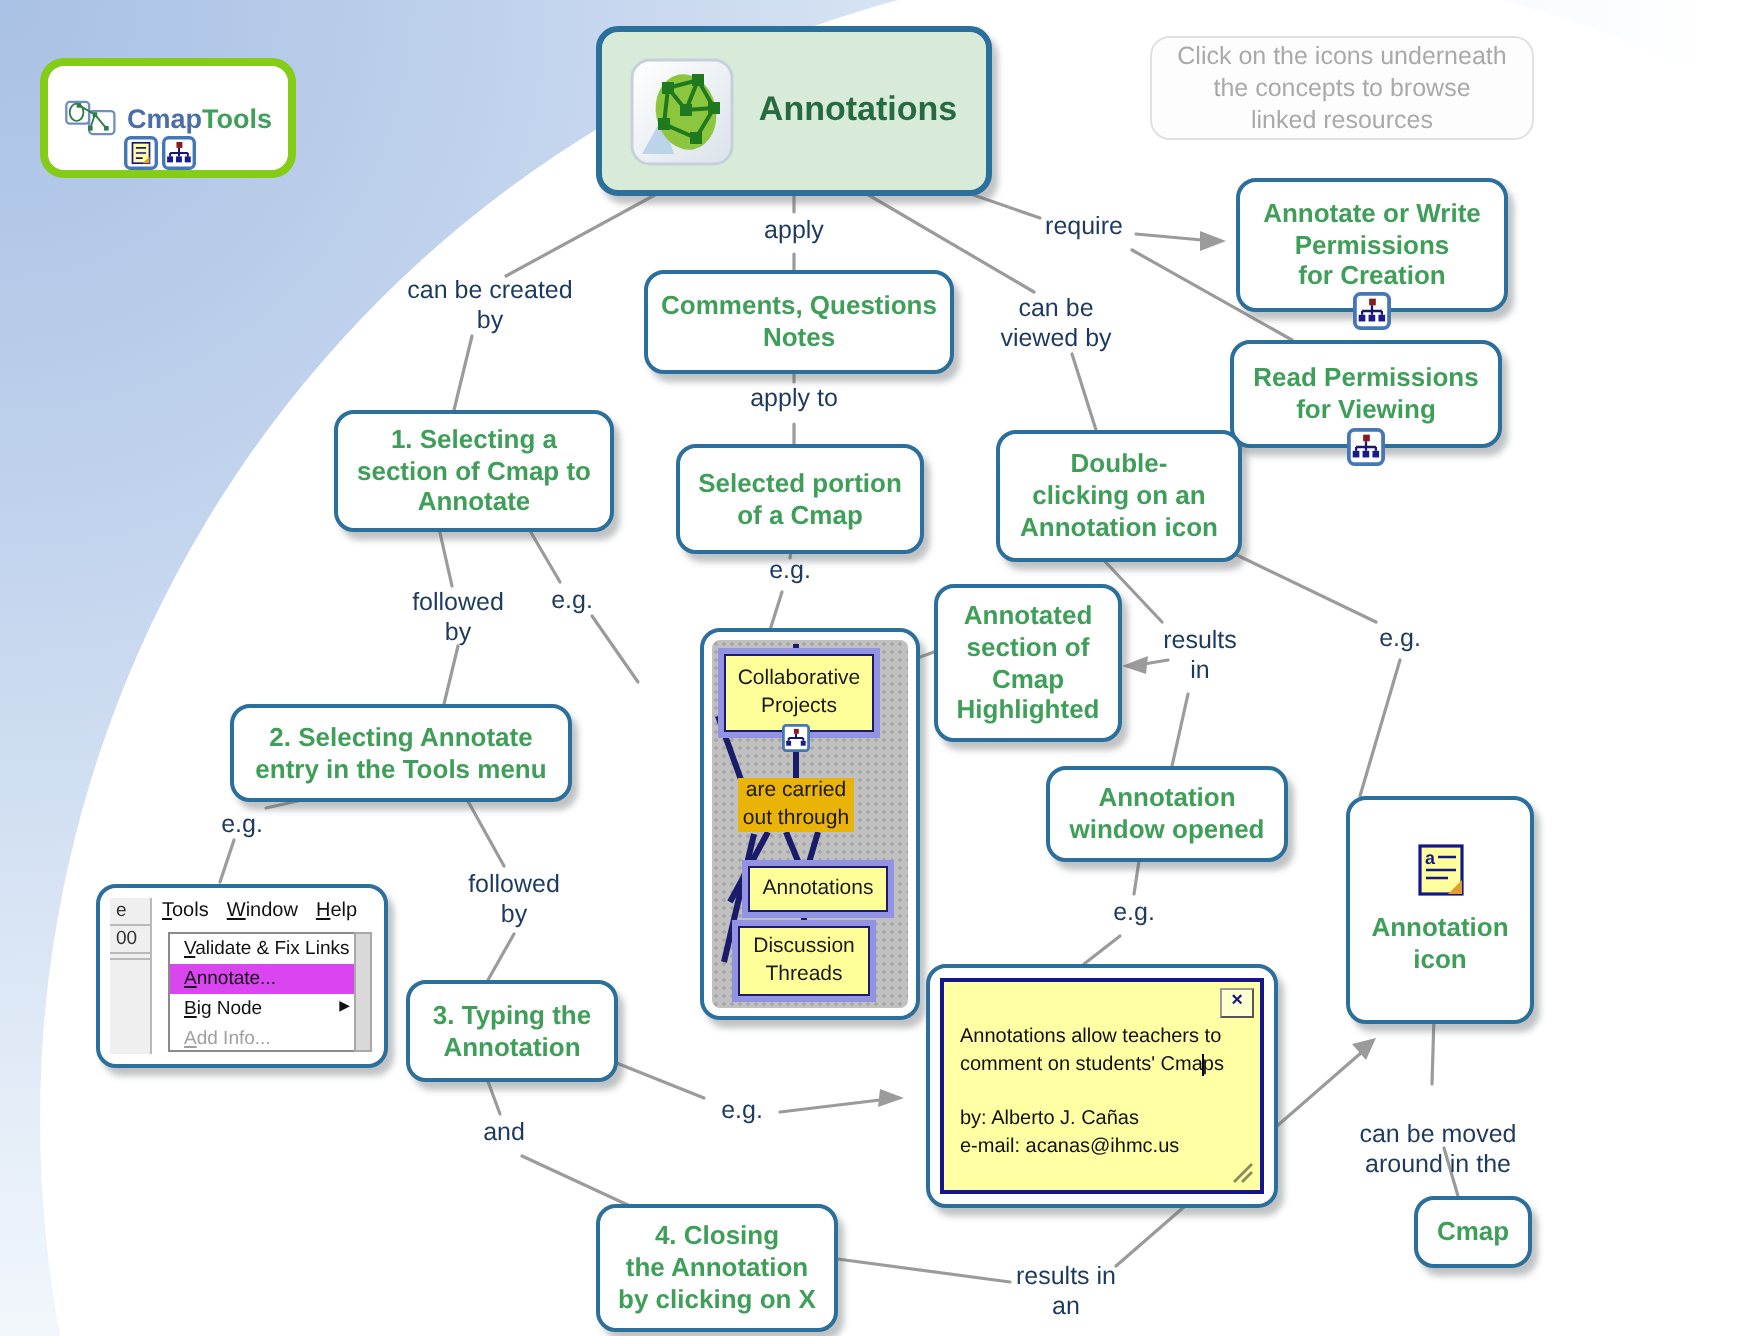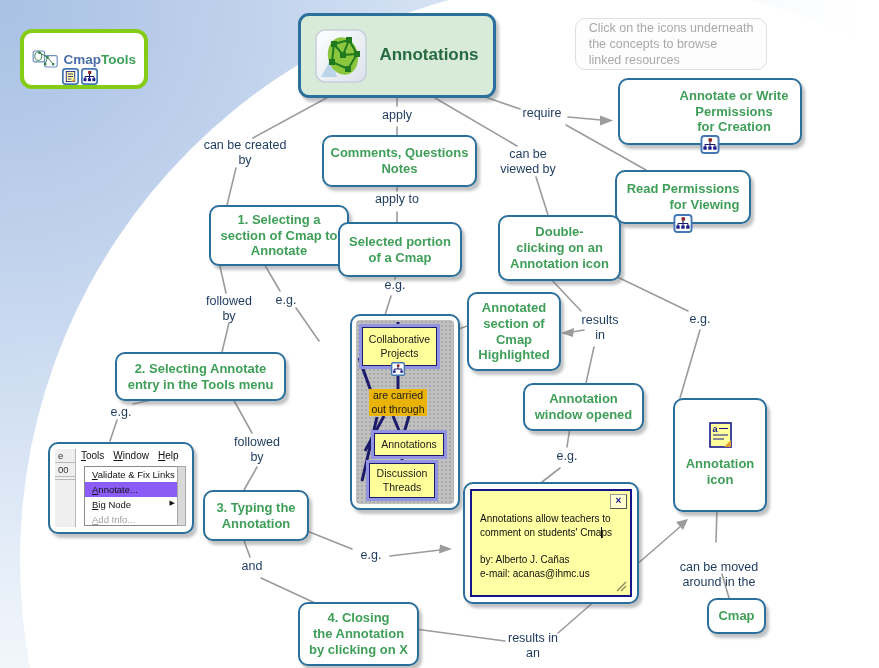--- a/index.html
+++ b/index.html
@@ -12,21 +12,21 @@
   svg.lines{position:absolute;left:0;top:0;z-index:2;}
   .concept{position:absolute;z-index:3;background:#fff;border:2px solid #2b6f9c;
     border-radius:10px;box-shadow:3px 4px 3px rgba(90,95,100,.38);
     color:#3f9f58;font-weight:bold;font-size:13px;line-height:1.22;text-align:center;
     display:flex;align-items:center;justify-content:center;white-space:pre-line;}
   .root-box{background:#d8ead8;border-width:3px;border-radius:11px;
     color:#266a40;font-size:17px;gap:12px;}
   .link-label{position:absolute;z-index:3;color:#1d3a5e;font-size:12.5px;
     line-height:1.22;text-align:center;white-space:pre-line;}
   .instruction{position:absolute;z-index:3;border:1px solid #e0e0e0;border-radius:10px;
-    background:#fdfdfd;color:#a9a9a9;font-size:12.5px;line-height:1.3;
+    background:#fdfdfd;color:#a9a9a9;font-size:12.5px;line-height:1.3;text-align:center;
     display:flex;align-items:center;justify-content:center;white-space:pre-line;}
   .logo-box{position:absolute;z-index:3;background:#fff;border:4px solid #84cc16;
     border-radius:12px;display:flex;align-items:center;padding:4px 8px;}
   .logo-text{font-size:13.5px;font-weight:bold;margin-left:4px;}
   .logo-text .c1{color:#4a6fa8;}
   .logo-text .c2{color:#3fa05a;}
   .res-icon{position:absolute;left:50%;bottom:-11px;transform:translateX(-50%);
     line-height:0;z-index:4;}
   .tall-box{flex-direction:column;gap:8px;}
   
@@ -44,21 +44,21 @@
   .menu-node{position:absolute;z-index:3;background:#fff;border:2px solid #2b6f9c;
     border-radius:10px;box-shadow:3px 4px 3px rgba(90,95,100,.38);font-size:10px;color:#111;}
   .menu-edge{position:absolute;left:5px;top:5px;width:20px;bottom:5px;
     background:#efefef;border-right:1px solid #b9b9b9;font-size:9.5px;color:#333;}
   .menu-edge .cell{border-bottom:1px solid #b9b9b9;padding:1px 3px;}
   .menu-bar{position:absolute;left:31px;top:6px;display:flex;gap:9px;font-size:10px;}
   .menukey::first-letter{text-decoration:underline;}
   .menu-drop{position:absolute;left:34px;top:22px;right:13px;bottom:6px;
     background:#fff;border:1px solid #8a8a8a;font-size:9.5px;}
   .menu-item{padding:2px 2px 2px 7px;position:relative;white-space:nowrap;}
-  .menu-item.hl{background:#8b5cf6;}
+  .menu-item.hl{background:#d946ef;}
   .menu-item.dis{color:#a0a0a0;}
   .menu-arrow{position:absolute;right:3px;top:2px;font-size:7px;}
   .menu-scroll{position:absolute;right:6px;top:22px;bottom:6px;width:7px;
     background:#d9d9d9;border:1px solid #a8a8a8;}
   
   .note-node{position:absolute;z-index:3;background:#fff;border:2px solid #2b6f9c;
     border-radius:10px;box-shadow:3px 4px 3px rgba(90,95,100,.38);}
   .note-inner{position:absolute;inset:5px;background:#ffffa3;border:2px solid #16168c;}
   .note-close{position:absolute;right:3px;top:3px;width:15px;height:13px;background:#ffffcf;
     border:1px solid #999;border-right-color:#555;border-bottom-color:#555;
@@ -180,45 +180,45 @@
       <rect x="14" y="30" width="6" height="6" fill="#1f7a1f"></rect>
         <rect x="25" y="23" width="6" height="6" fill="#1f7a1f"></rect>
     </svg>
     <span>Annotations</span>
   </div>
 
   <div class="instruction" style="left:575px;top:18px;width:190px;height:50px;">Click on the icons underneath
 the concepts to browse
 linked resources</div>
 
-  <div class="concept" style="left:167px;top:205px;width:136px;height:57px;margin-left:42px;">1. Selecting a
+  <div class="concept" style="left:167px;top:205px;width:136px;height:57px;">1. Selecting a
 section of Cmap to
 Annotate</div>
   <div class="concept" style="left:322px;top:135px;width:151px;height:48px;">Comments, Questions
 Notes</div>
   <div class="concept" style="left:338px;top:222px;width:120px;height:51px;">Selected portion
 of a Cmap</div>
 
-  <div class="concept" style="left:618px;top:78px;width:132px;height:63px;padding-left:48px;">
+  <div class="concept" style="left:618px;top:89px;width:132px;height:63px;">
     <span>Annotate or Write
 Permissions
 for Creation</span>
     <span class="res-icon">
       <svg width="20" height="19" viewBox="0 0 20 20">
           <rect x="1" y="1" width="18" height="18" rx="3" fill="#fff" stroke="#4377b5" stroke-width="2"></rect>
           <rect x="8.5" y="3.5" width="3.5" height="3.5" fill="#8b1a1a"></rect>
           <path d="M10,7 v3 M4.8,10 h10.4 M4.8,10 v2 M15.2,10 v2 M10,10 v2" stroke="#16166e" stroke-width="1.2" fill="none"></path>
           <rect x="3" y="12" width="3.5" height="3.5" fill="#1a1a8c"></rect>
           <rect x="8.2" y="12" width="3.5" height="3.5" fill="#1a1a8c"></rect>
           <rect x="13.4" y="12" width="3.5" height="3.5" fill="#1a1a8c"></rect>
         </svg>
     </span>
   </div>
 
-  <div class="concept" style="left:615px;top:170px;width:132px;height:50px;text-align:right;">
+  <div class="concept" style="left:615px;top:170px;width:132px;height:50px;">
     <span>Read Permissions
 for Viewing</span>
     <span class="res-icon">
       <svg width="20" height="19" viewBox="0 0 20 20">
           <rect x="1" y="1" width="18" height="18" rx="3" fill="#fff" stroke="#4377b5" stroke-width="2"></rect>
           <rect x="8.5" y="3.5" width="3.5" height="3.5" fill="#8b1a1a"></rect>
           <path d="M10,7 v3 M4.8,10 h10.4 M4.8,10 v2 M15.2,10 v2 M10,10 v2" stroke="#16166e" stroke-width="1.2" fill="none"></path>
           <rect x="3" y="12" width="3.5" height="3.5" fill="#1a1a8c"></rect>
           <rect x="8.2" y="12" width="3.5" height="3.5" fill="#1a1a8c"></rect>
           <rect x="13.4" y="12" width="3.5" height="3.5" fill="#1a1a8c"></rect>

